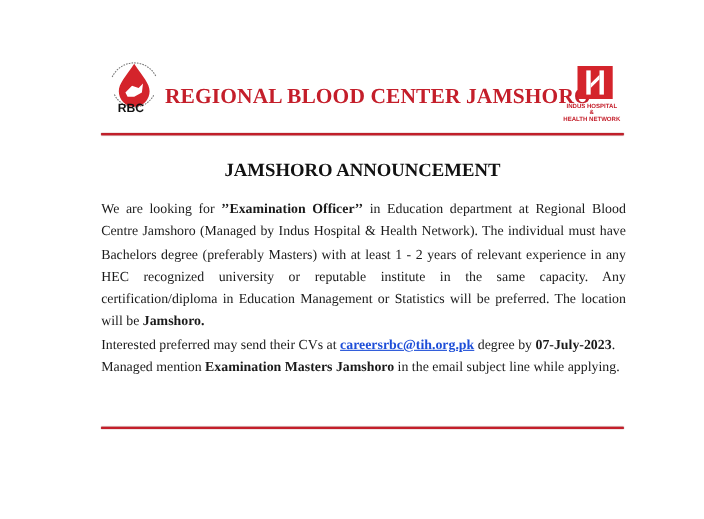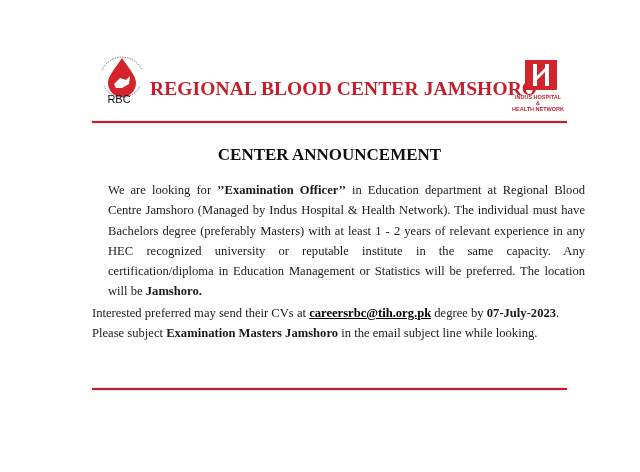--- a/index.html
+++ b/index.html
@@ -1,29 +1,29 @@
 <!DOCTYPE html>
 <html><head>
 <meta charset="utf-8">
 <style>
   html, body { margin:0; padding:0; }
   body { width:640px; height:472px; background:#ffffff; position:relative; overflow:hidden; font-family:"Liberation Serif", serif; color:#1a1a1a; }
   .rbc-logo { position:absolute; left:92px; top:48px; width:60px; height:62px; }
-  .rbc-text { position:absolute; left:96px; top:93px; width:46px; text-align:center; font-family:"Liberation Sans", sans-serif; font-weight:normal; font-size:11px; color:#111; }
+  .rbc-text { position:absolute; left:96px; top:93px; width:46px; text-align:center; font-family:"Liberation Sans", sans-serif; font-weight:bold; font-size:11px; color:#111; }
   .title { position:absolute; left:150px; top:78px; width:345px; text-align:center; font-weight:bold; font-size:19.5px; color:#c41e2a; letter-spacing:0.1px; white-space:nowrap; }
   .indus-logo { position:absolute; left:515px; top:58px; width:60px; height:48px; }
   .indus-text { position:absolute; left:503px; top:94px; width:70px; text-align:center; font-family:"Liberation Sans", sans-serif; font-weight:bold; font-size:5.5px; line-height:6px; color:#c41e2a; }
   .rule { position:absolute; left:92px; width:475px; height:2px; background:#c41e2a; box-shadow:0 0 1px #7a1a1a; }
   .rule.top { top:121px; }
   .rule.bottom { top:388px; }
   .heading { position:absolute; left:92px; top:145px; width:475px; text-align:center; font-weight:bold; font-size:17px; color:#111; }
   .para { position:absolute; left:92px; width:477px; font-size:12.6px; line-height:20.3px; text-align:justify; color:#1a1a1a; }
-  .p1 { top:180px;margin-left:16px; }
+  .p1 { top:180px; }
   .p2 { top:303px; text-align:left; }
-  .link { color:#000000; text-decoration:underline; font-weight:bold; }
+  .link { color:#1d4ed8; text-decoration:underline; font-weight:bold; }
   b { font-weight:bold;text-align:center; }
 </style>
 </head>
 <body>
 
 <svg class="rbc-logo" viewBox="0 0 60 62">
   <path d="M10 22 A22 22 0 0 1 50 22" fill="none" stroke="#777" stroke-width="1" stroke-dasharray="1.5 1"></path>
   <path d="M12 38 A20 20 0 0 0 48 38" fill="none" stroke="#777" stroke-width="1" stroke-dasharray="1.5 1"></path>
   <path d="M30 10 C22 22 16 28 16 35 A14 14 0 0 0 44 35 C44 28 38 22 30 10 Z" fill="#d4242b"></path>
   <path d="M22 36 L28 30 L34 32 L38 28 L37 36 L30 40 L24 40 Z" fill="#fff"></path>
@@ -40,19 +40,19 @@
   <path d="M22 18 L30 10 L30 14 L22 22 Z" fill="#fff"></path>
 </svg>
 <div class="indus-text">
   <div>INDUS HOSPITAL</div>
   <div>&amp;</div>
   <div>HEALTH NETWORK</div>
 </div>
 
 <div class="rule top"></div>
 
-<div class="heading">CENTER ANNOUNCEMENT</div>
+<div class="heading">JAMSHORO ANNOUNCEMENT</div>
 
 <div class="para p1"><span>We are looking for </span><b>’’Examination Officer’’</b><span> in Education department at Regional Blood Centre Jamshoro (Managed by Indus Hospital &amp; Health Network). The individual must have Bachelors degree (preferably Masters) with at least 1 - 2 years of relevant experience in any HEC recognized university or reputable institute in the same capacity. Any certification/diploma in Education Management or Statistics will be preferred. The location will be </span><b>Jamshoro.</b></div>
 
-<div class="para p2"><span>Interested preferred may send their CVs at </span><span class="link">careersrbc@tih.org.pk</span><span> degree by </span><b>07-July-2023</b><span>.</span><br><span>Please subject </span><b>Examination Masters Jamshoro</b><span> in the email subject line while looking.</span></div>
+<div class="para p2"><span>Interested preferred may send their CVs at </span><span class="link">careersrbc@tih.org.pk</span><span> degree by </span><b>07-July-2023</b><span>.</span><br><span>Managed mention </span><b>Examination Masters Jamshoro</b><span> in the email subject line while applying.</span></div>
 
 <div class="rule bottom"></div>
 
 </body></html>

